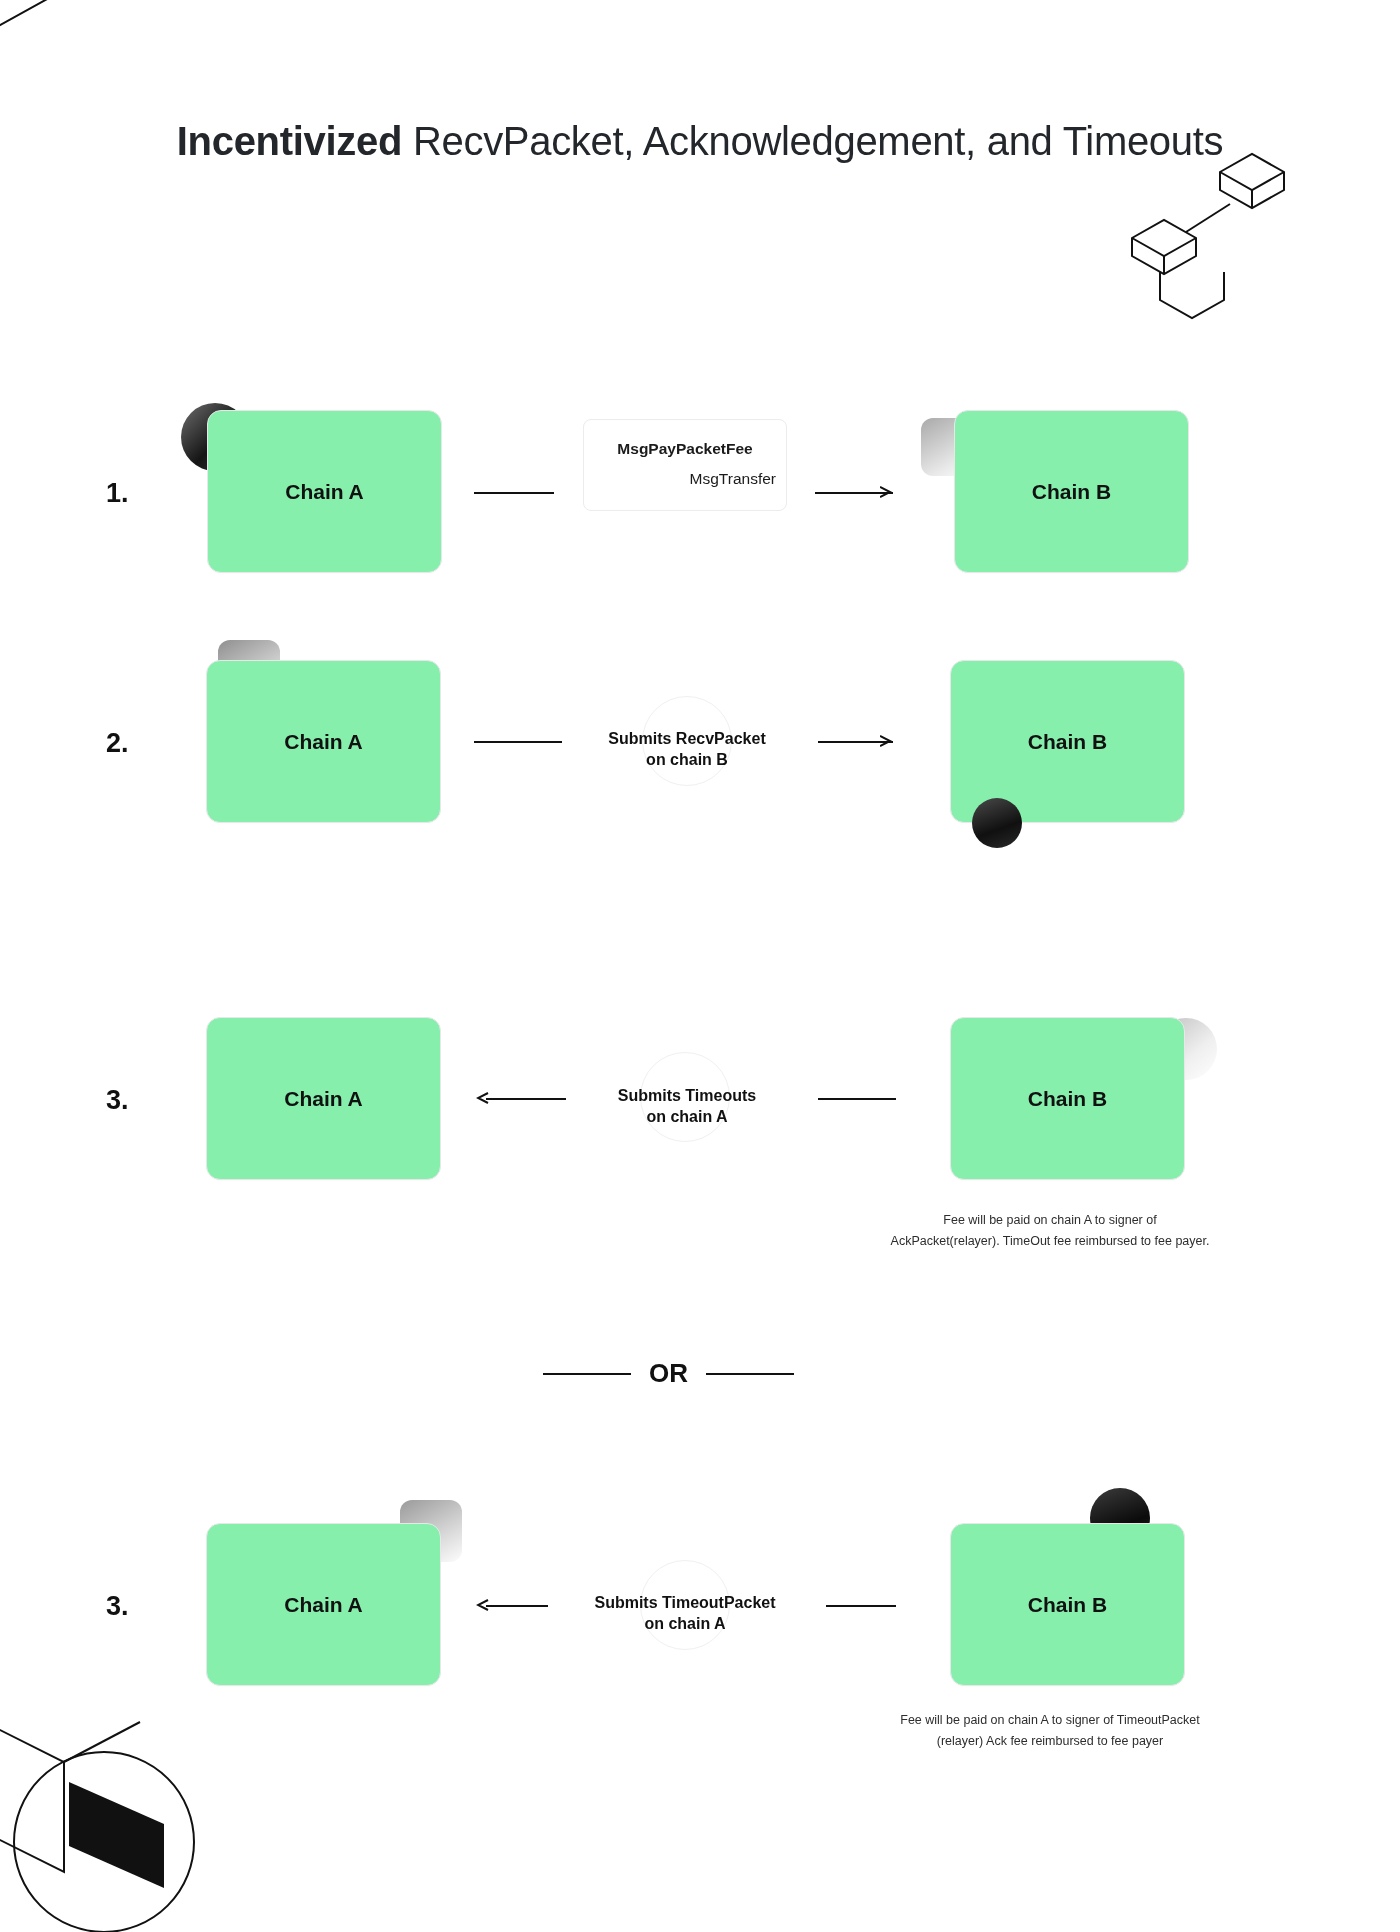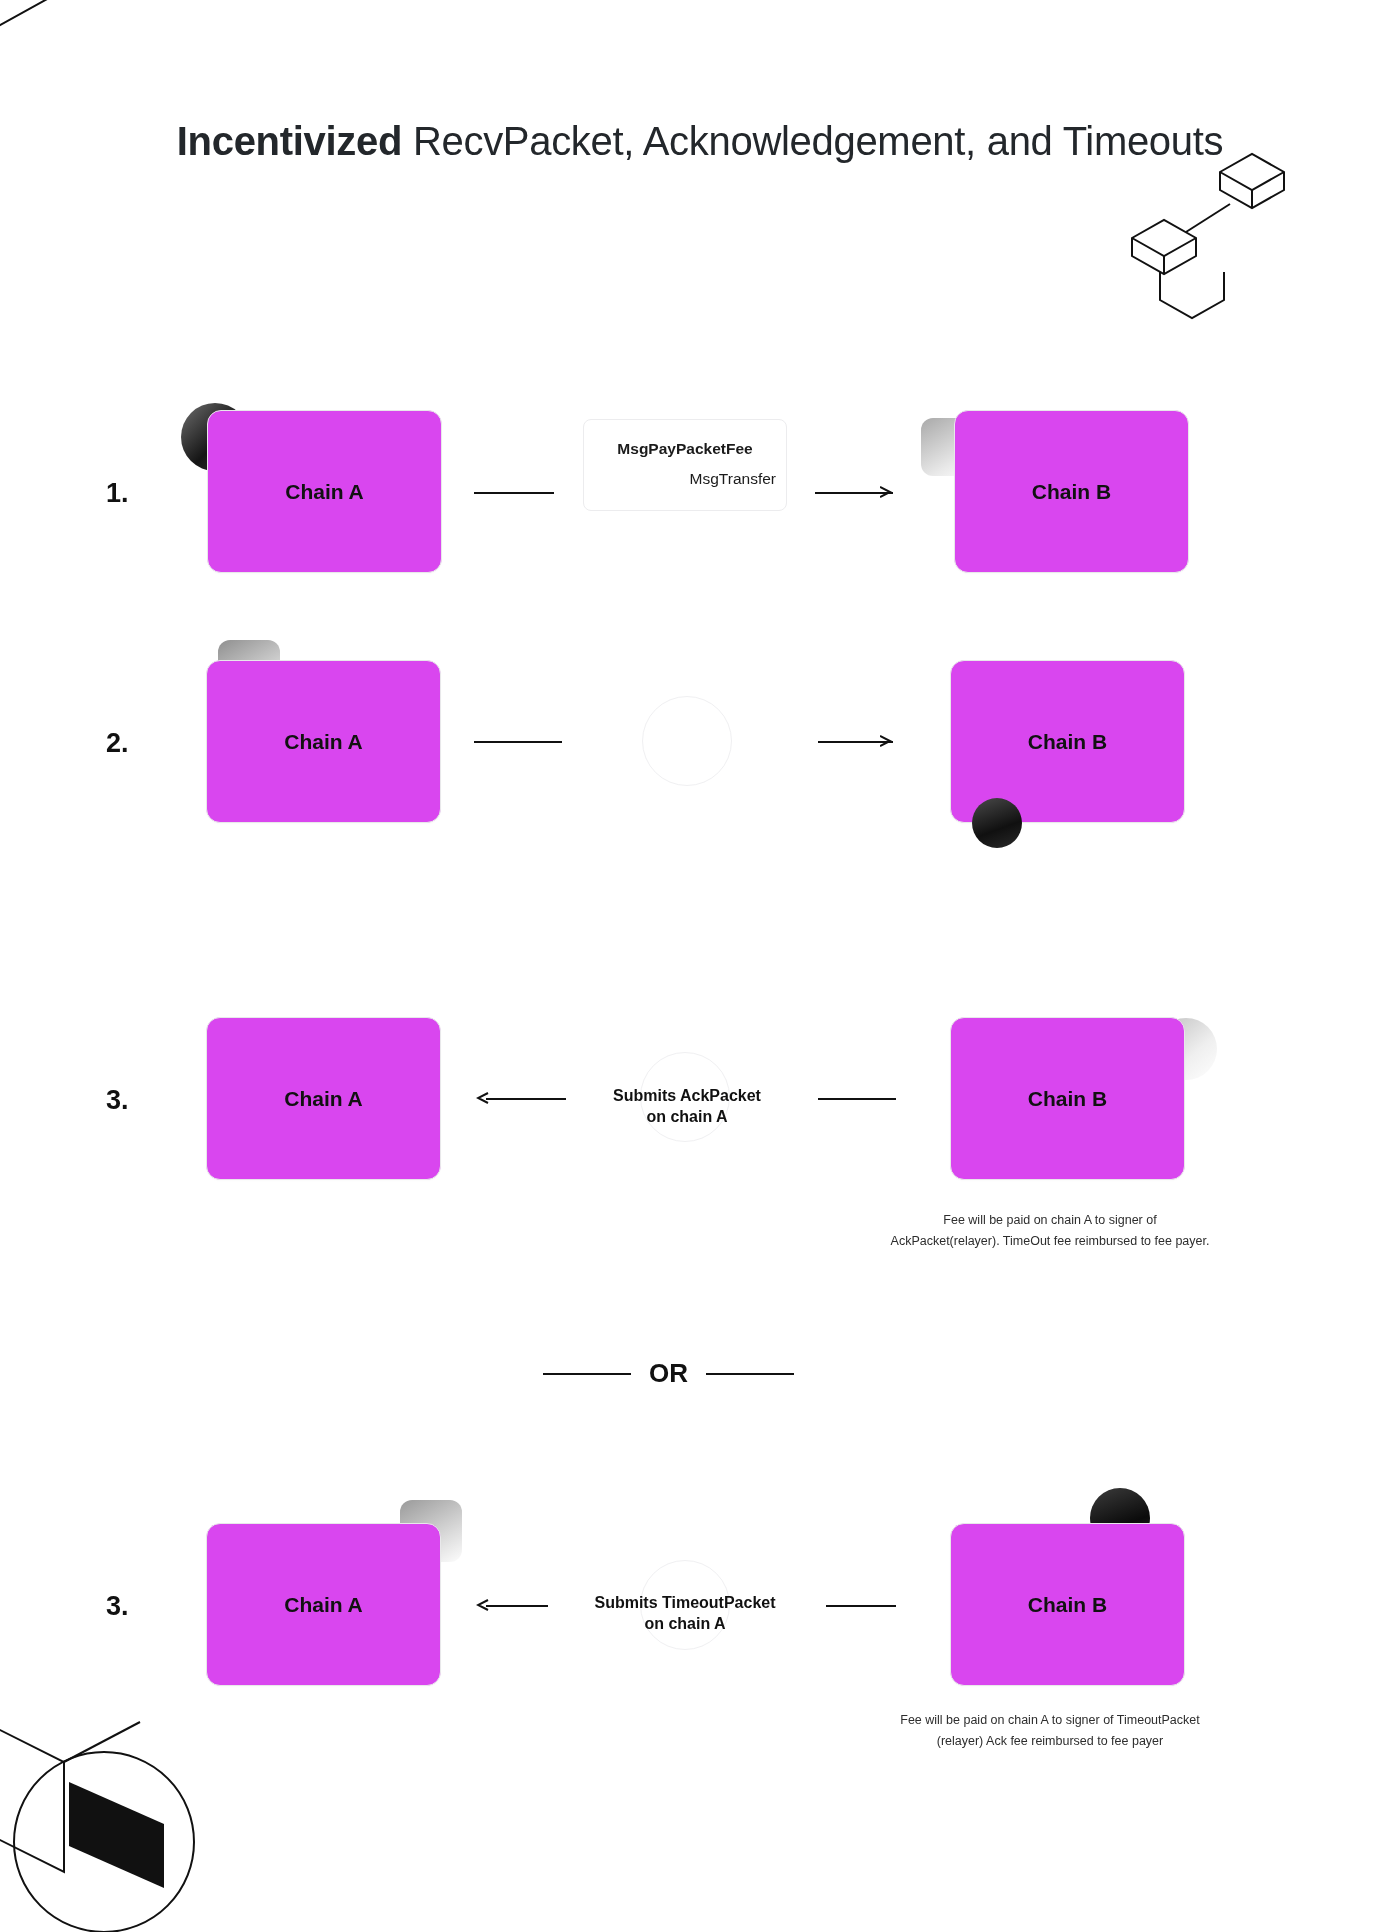--- a/index.html
+++ b/index.html
@@ -46,21 +46,21 @@
     font-weight: 700;
     color: #111;
   }
 
   .chain-box {
     position: absolute;
     width: 235px;
     height: 163px;
     border: 1px solid #e8e8ea;
     border-radius: 14px;
-    background: #d946ef;
+    background: #86efac;
     box-shadow: 0 1px 2px rgba(0,0,0,0.02);
     display: flex;
     align-items: center;
     justify-content: center;
     font-size: 21px;
     font-weight: 700;
     color: #111;
   }
 
   .msg-box {
@@ -206,20 +206,24 @@
   <div class="sq" style="left:218px; top:640px; width:62px; height:62px; background:linear-gradient(150deg,#8f8f8f 0%,#d8d8d8 65%,#fdfdfd 100%);"></div>
 
   <div class="chain-box" style="left:206px; top:660px;">
     <span>Chain A</span>
   </div>
 
   <div class="ring" style="left:642px; top:696px;"></div>
 
   <div class="line" style="left:474px; top:741px; width:88px;"></div>
 
+  <div class="mid-label" style="left:557px; top:728px; width:260px;">
+    <div>Submits RecvPacket</div>
+    <div>on chain B</div>
+  </div>
 
   <div class="line" style="left:818px; top:741px; width:75px;"></div>
   <svg class="arrow-r" style="left:880px; top:734px;" viewBox="0 0 14 14">
     <path d="M0 2 L10 7 L0 12" fill="none" stroke="#111" stroke-width="2"></path>
   </svg>
 
   <div class="chain-box" style="left:950px; top:660px;">
     <span>Chain B</span>
   </div>
 
@@ -233,21 +237,21 @@
   </div>
 
   <svg class="arrow-l" style="left:476px; top:1091px;" viewBox="0 0 14 14">
     <path d="M12 2 L2 7 L12 12" fill="none" stroke="#111" stroke-width="2"></path>
   </svg>
   <div class="line" style="left:486px; top:1098px; width:80px;"></div>
 
   <div class="ring" style="left:640px; top:1052px;"></div>
 
   <div class="mid-label" style="left:557px; top:1085px; width:260px;">
-    <div>Submits AckPacket</div>
+    <div>Submits Timeouts</div>
     <div>on chain A</div>
   </div>
 
   <div class="line" style="left:818px; top:1098px; width:78px;"></div>
 
   <div class="orb" style="left:1155px; top:1018px; width:62px; height:62px; background:linear-gradient(140deg,#bdbdbd 0%,#efefef 60%,#ffffff 100%);"></div>
 
   <div class="chain-box" style="left:950px; top:1017px;">
     <span>Chain B</span>
   </div>

